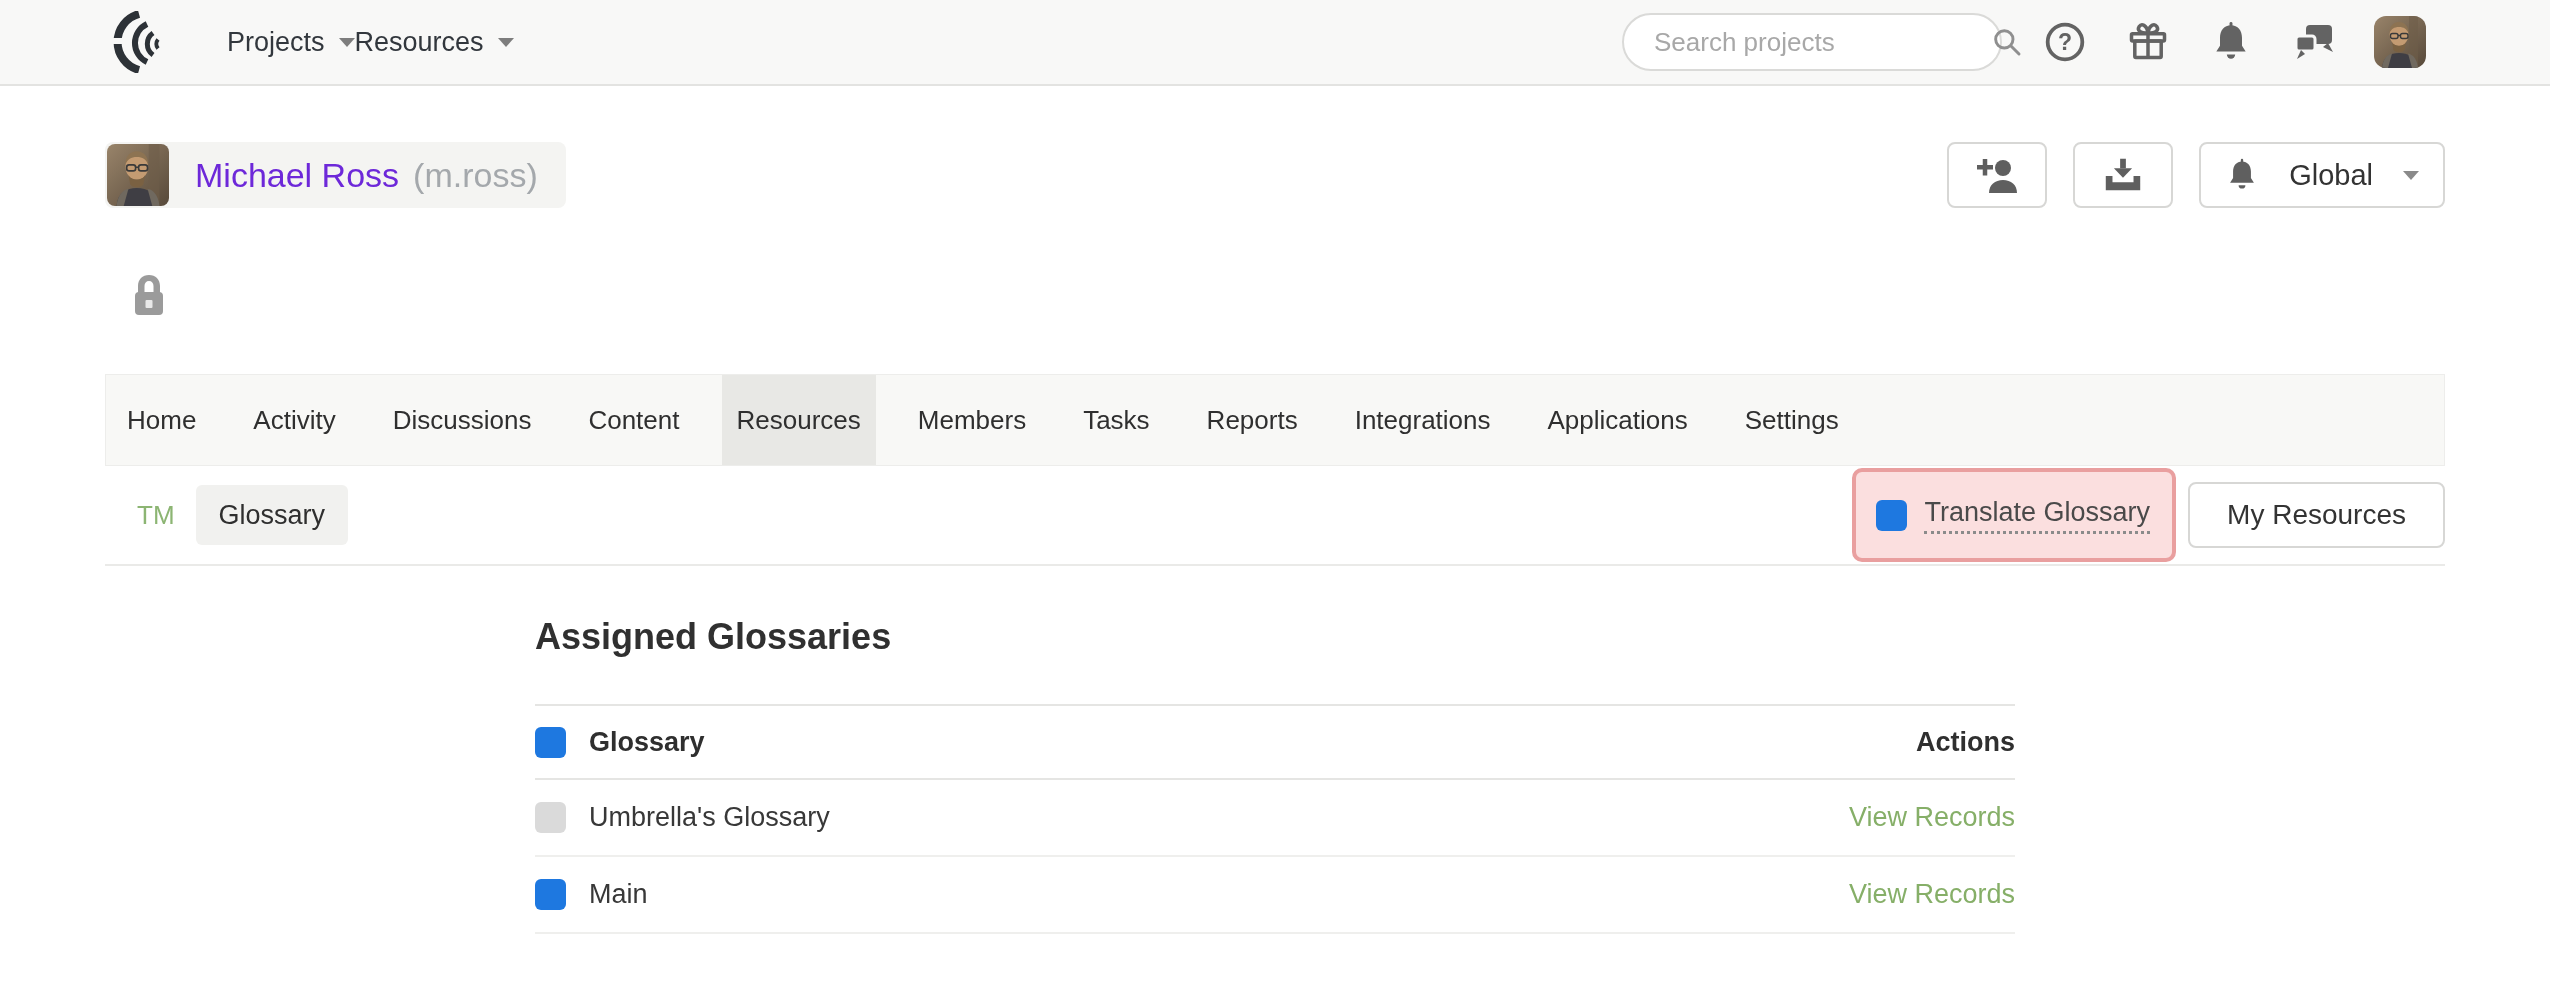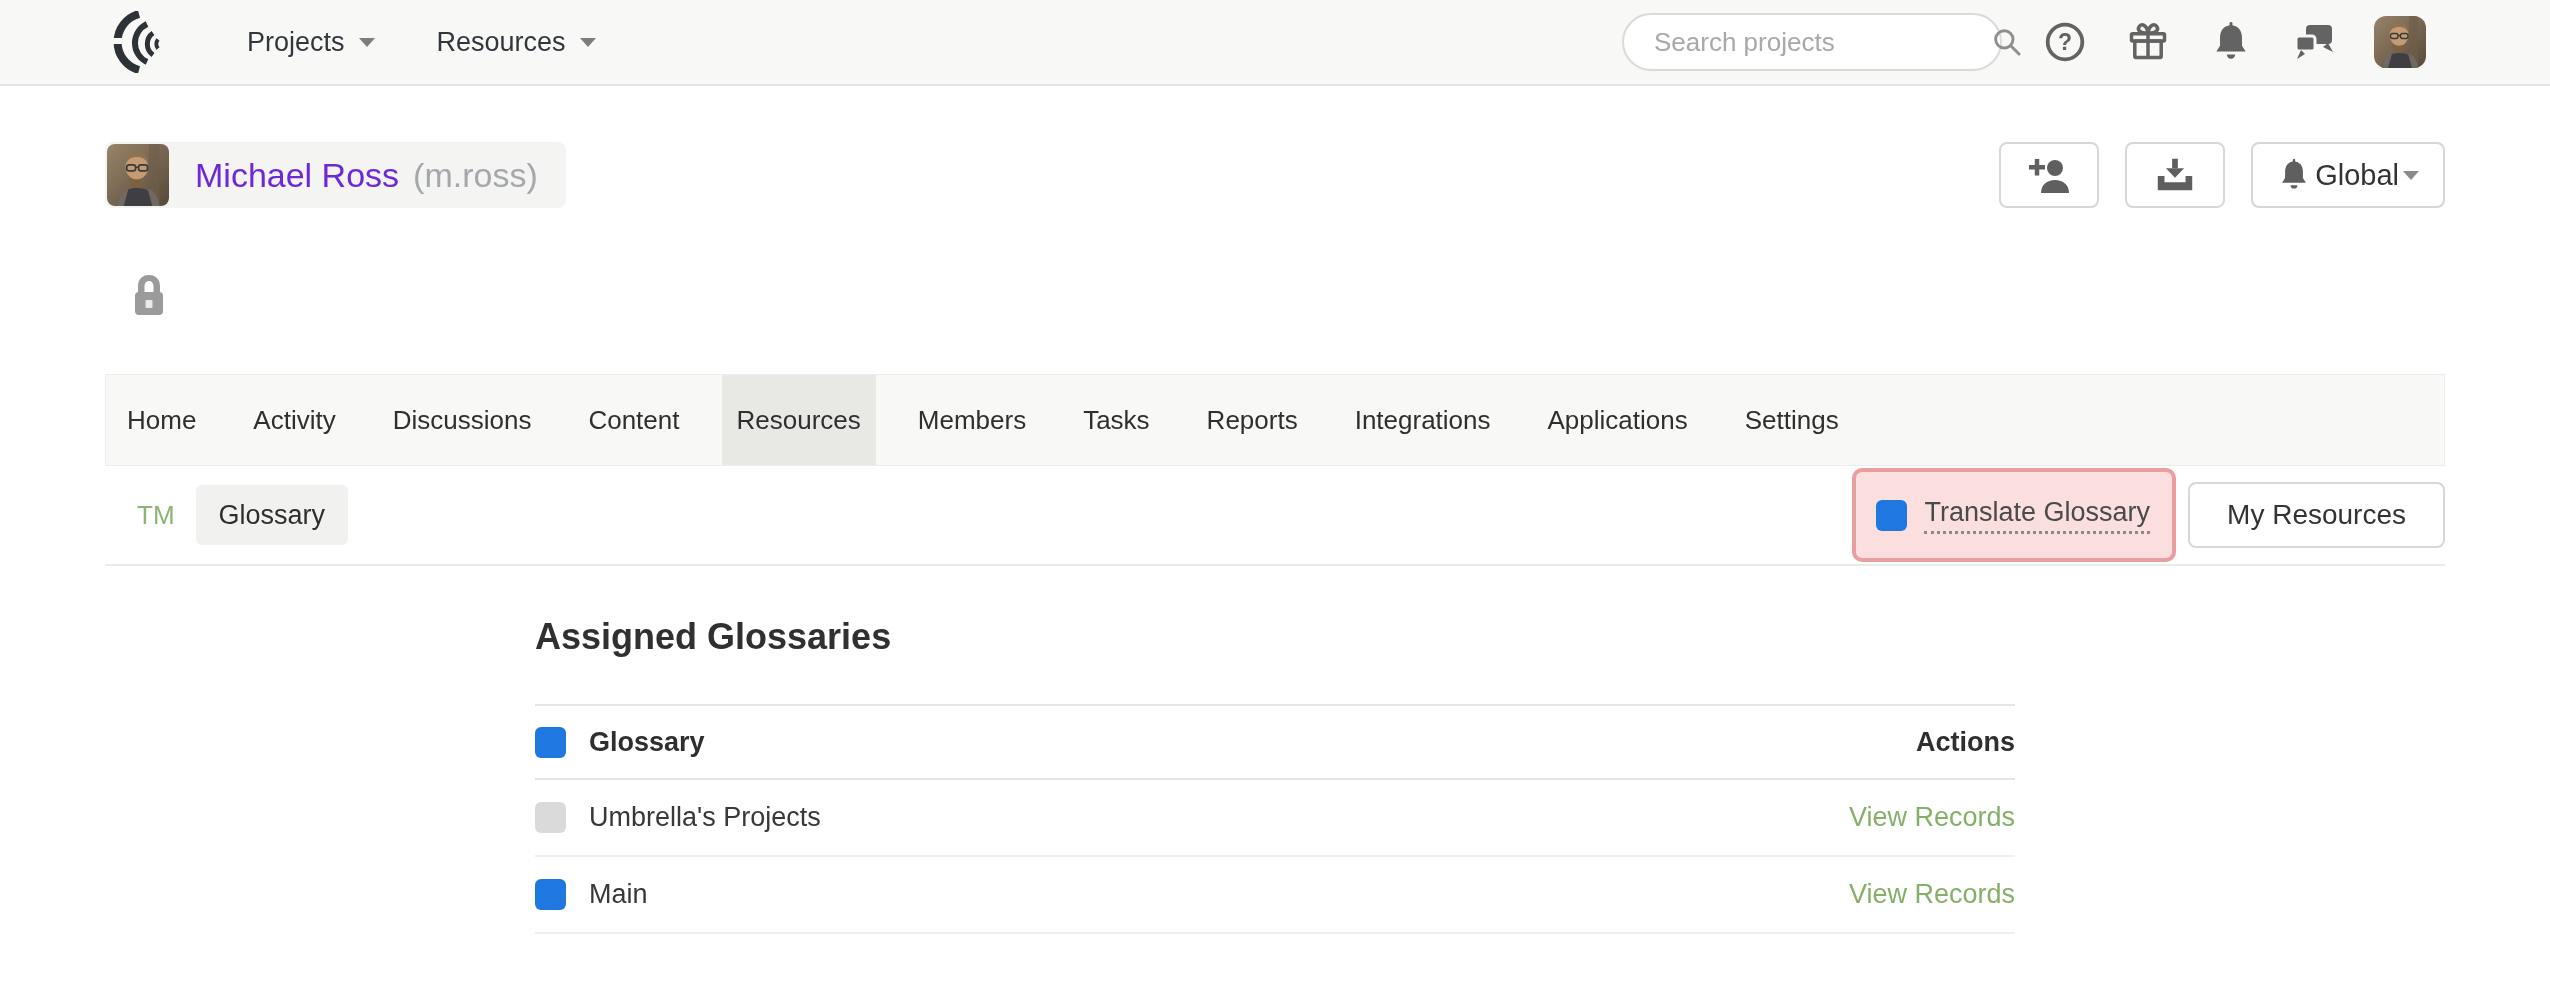--- a/index.html
+++ b/index.html
@@ -8,21 +8,21 @@
     width:2550px; height:988px; overflow:hidden;
     background:#ffffff; color:#333;
     font-family:"Liberation Sans","DejaVu Sans",sans-serif;
   }
   
   .topbar {
     height:86px; background:#f8f8f7; border-bottom:2px solid #e3e3e1;
     display:flex; align-items:center;
   }
   .logo { margin-left:107px; width:66px; height:62px; color:#2d3237; flex:none; cursor:pointer; }
-  .topnav { display:flex; margin-left:74px; gap:62px; }
+  .topnav { display:flex; margin-left:54px; }
   .topnav-item { display:flex; align-items:center; gap:14px; font-size:27px; color:#32373d; cursor:pointer; }
   .caret { width:0; height:0; border-left:8px solid transparent; border-right:8px solid transparent; border-top:9px solid #7d7d7d; }
   .topbar-right { margin-left:auto; margin-right:124px; display:flex; align-items:center; }
   .search {
     width:380px; height:58px; background:#fff; border:2px solid #dadad8; border-radius:30px;
     display:flex; align-items:center; padding:0 20px 0 28px;
   }
   .search input { flex:1; border:none; outline:none; background:transparent; font-size:26px; color:#555;
     font-family:"Liberation Sans","DejaVu Sans",sans-serif; }
   .search input::placeholder { color:#a8a8a8; }
@@ -38,21 +38,21 @@
   .avatar-md { width:62px; height:62px; border-radius:8px; overflow:hidden; flex:none; }
   .profile-name { font-size:34px; color:#6d28d9; margin-left:26px; }
   .profile-handle { font-size:34px; color:#a4a8ac; margin-left:14px; }
   .head-buttons { display:flex; gap:26px; }
   .btn {
     background:#fff; border:2px solid #d7d7d5; border-radius:8px; height:66px;
     display:flex; align-items:center; justify-content:center; cursor:pointer; color:#333;
   }
   .btn svg { color:#5f5f5f; }
   .btn-icon { width:100px; }
-  .btn-global { padding:0 24px; gap:4px; font-size:29px; }
+  .btn-global { padding:0 24px; gap:30px; font-size:29px; }
   .btn-global .caret { border-top-color:#8a8a8a; }
   
   .title-row { display:flex; align-items:flex-start; margin-top:42px; }
   .page-title { font-size:80px; line-height:92px; font-weight:700; color:#2e2e2e; letter-spacing:-1px; }
   .lock-icon { width:40px; height:46px; color:#9b9b9b; margin-left:24px; margin-top:22px; }
   
   .tabbar { margin-top:56px; height:92px; background:#f8f8f6; border:1px solid #ededeb;
     display:flex; align-items:stretch; padding-left:6px; }
   .tab { display:flex; align-items:center; padding:0 15px; margin-right:27px; font-size:26px; color:#2f2f2f; cursor:pointer; white-space:nowrap; }
   .tab.active { background:#e8e8e5; }
@@ -269,21 +269,21 @@
         <span class="tname">Glossary</span>
         <span class="tactions">Actions</span>
       </div>
 
       <div class="trow data">
         <span class="checkbox disabled">
           <svg viewBox="0 0 20 16">
               <use href="#check-mark"></use>
             </svg>
         </span>
-        <span class="tname">Umbrella's Projects</span>
+        <span class="tname">Umbrella's Glossary</span>
         <span class="view-link">View Records</span>
       </div>
 
       <div class="trow data">
         <span class="checkbox">
           <svg viewBox="0 0 20 16">
               <use href="#check-mark"></use>
             </svg>
         </span>
         <span class="tname">Main</span>

